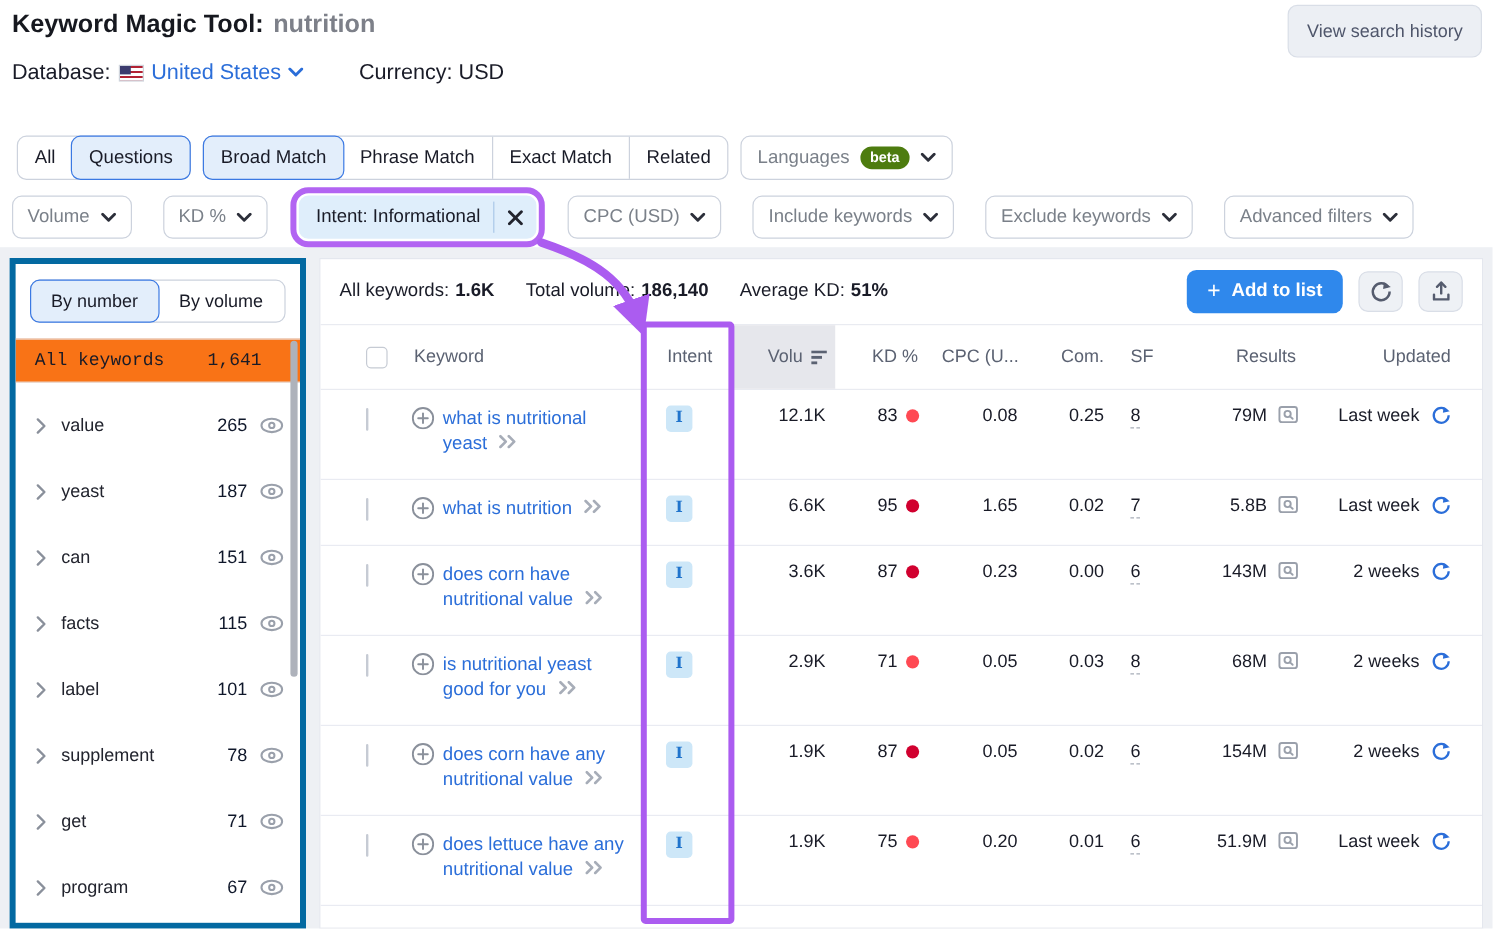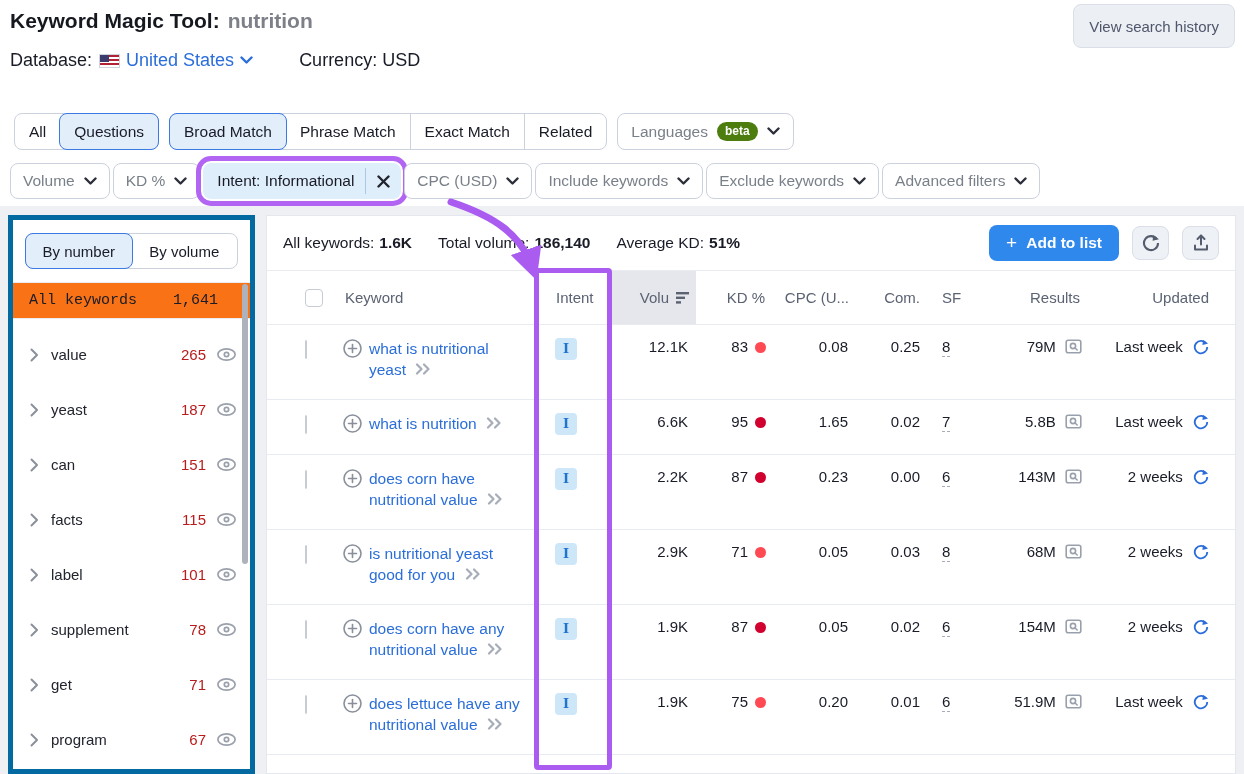--- a/index.html
+++ b/index.html
@@ -27,41 +27,41 @@
   
   .tabs-row { position: absolute; left: 14px; top: 113px; display: flex; gap: 10px; height: 37px; }
   .tab-group { display: flex; border: 1px solid #ccd2dd; border-radius: 8px; background: #fff; }
   .tab { padding: 7px 14px; font-size: 15.5px; color: #191b27; cursor: pointer; white-space: nowrap; border-radius: 8px; display: flex; align-items: center; }
   .tab.selected { border: 1px solid #3b79e3; background: #e3eefb; margin: -1px; }
   .tab.divided { border-left: 1px solid #ccd2dd; border-radius: 0; }
   .lang-dd { display: flex; align-items: center; gap: 9px; border: 1px solid #ccd2dd; border-radius: 8px; padding: 0 13px; font-size: 15.5px; color: #7a8089; cursor: pointer; }
   .beta-badge { background: #4d7c0f; color: #fff; font-size: 12px; font-weight: 700; padding: 2px 8px 3px; border-radius: 10px; }
 
   
-  .filters-row { position: absolute; left: 10px; top: 163px; display: flex; gap: 3px; height: 36px; }
+  .filters-row { position: absolute; left: 10px; top: 163px; display: flex; gap: 26px; height: 36px; }
   .chip { display: flex; align-items: center; gap: 9px; border: 1px solid #ccd2dd; border-radius: 8px; padding: 0 12px; font-size: 15.5px; color: #7a8089; background: #fff; cursor: pointer; white-space: nowrap; }
   .chip-intent { display: flex; align-items: stretch; background: #dfeefb; border-radius: 8px; color: #191b27; font-size: 15.5px; outline: 5px solid #b264f2; outline-offset: 2px; cursor: pointer; }
   .chip-intent .lbl { display: flex; align-items: center; padding: 0 11px 0 14px; }
   .chip-intent .divider { width: 1px; background: #aac8e8; margin: 5px 0; }
   .chip-intent .x-btn { display: flex; align-items: center; padding: 0 11px; }
   .x-icon { width: 13px; height: 13px; }
   .x-icon line { stroke: #22242e; stroke-width: 2.4; stroke-linecap: round; }
 
   
   .sidebar-card { position: absolute; left: 8px; top: 215px; width: 247px; height: 559px; background: #fff; border: 5px solid #0369a1; overflow: hidden; }
   .sb-toggle { display: flex; margin: 13px 12px; border: 1px solid #ccd2dd; border-radius: 8px; height: 36px; }
   .sb-seg { flex: 1; display: flex; align-items: center; justify-content: center; font-size: 15px; color: #191b27; border-radius: 8px; cursor: pointer; }
   .sb-seg.selected { border: 1px solid #3b79e3; background: #e3eefb; margin: -1px; }
   .sb-all-row { height: 37px; border-top: 1px solid #e9ebf1; border-bottom: 1px solid #e9ebf1; background: #f97316; display: flex; align-items: center; justify-content: space-between; padding: 0 32px 0 16px; font-size: 15px; cursor: pointer; font-family: Liberation Mono, monospace; }
   .sb-list { padding-top: 8px; }
   .sb-row { height: 55px; display: flex; align-items: center; padding: 0 13px 0 17px; font-size: 15px; cursor: pointer; }
   .sb-row .chev-r { width: 9px; height: 14px; flex: none; }
   .sb-row .chev-r path { fill: none; stroke: #8a909b; stroke-width: 2; stroke-linecap: round; stroke-linejoin: round; }
   .sb-row .g-label { margin-left: 12px; color: #22242e; }
-  .sb-row .g-count { margin-left: auto; color: #b91c1c; }
+  .sb-row .g-count { margin-left: auto; color: #0f172a; }
   .eye-icon { width: 21px; height: 15px; margin-left: 10px; flex: none; }
   .eye-icon ellipse, .eye-icon circle { fill: none; stroke: #9aa0ab; stroke-width: 1.7; }
   .sb-thumb { position: absolute; right: 2px; top: 64px; width: 6px; height: 280px; background: #aeb2bb; border-radius: 3px; cursor: pointer; }
 
   
   .table-card { position: absolute; left: 266px; top: 215px; width: 970px; height: 559px; background: #fff; border: 1px solid #e4e7ee; overflow: hidden; }
   .summary { height: 54px; display: flex; align-items: center; padding: 0 16px; font-size: 15.5px; }
   .stat { margin-right: 26px; white-space: nowrap; }
   .stat b { margin-left: 5px; }
   .add-btn { margin-left: auto; height: 36px; background: #2f88ec; color: #fff; border: none; border-radius: 8px; font-size: 15.5px; font-weight: 700; padding: 0 17px; display: flex; align-items: center; gap: 9px; cursor: pointer; font-family: inherit; }
@@ -459,21 +459,21 @@
             <line x1="5.5" y1="9.5" x2="13.5" y2="9.5"></line>
           </svg>
           <span class="kw-wrap"><span class="kw-text">does corn have nutritional value</span>
             <svg class="dbl-chev" viewBox="0 0 16 12">
               <path d="M2 1.5 L6.5 6 L2 10.5"></path>
               <path d="M9 1.5 L13.5 6 L9 10.5"></path>
             </svg>
           </span>
         </div>
         <div class="td td-intent"><span class="intent-badge">I</span></div>
-        <div class="td td-right td-vol">2.2K</div>
+        <div class="td td-right td-vol">3.6K</div>
         <div class="td td-right td-kd"><span>87</span><span class="kd-dot" data-level="very-hard"></span></div>
         <div class="td td-right td-cpc">0.23</div>
         <div class="td td-right td-com">0.00</div>
         <div class="td td-sf"><span class="sf-val">6</span></div>
         <div class="td td-right td-results">
           <span>143M</span>
           <svg class="serp-icon" viewBox="0 0 17 15">
             <rect x="1.2" y="1.2" width="14.6" height="12.6" rx="2"></rect>
             <circle cx="8" cy="7" r="2.6"></circle>
             <line x1="10" y1="9" x2="12.2" y2="11"></line>

